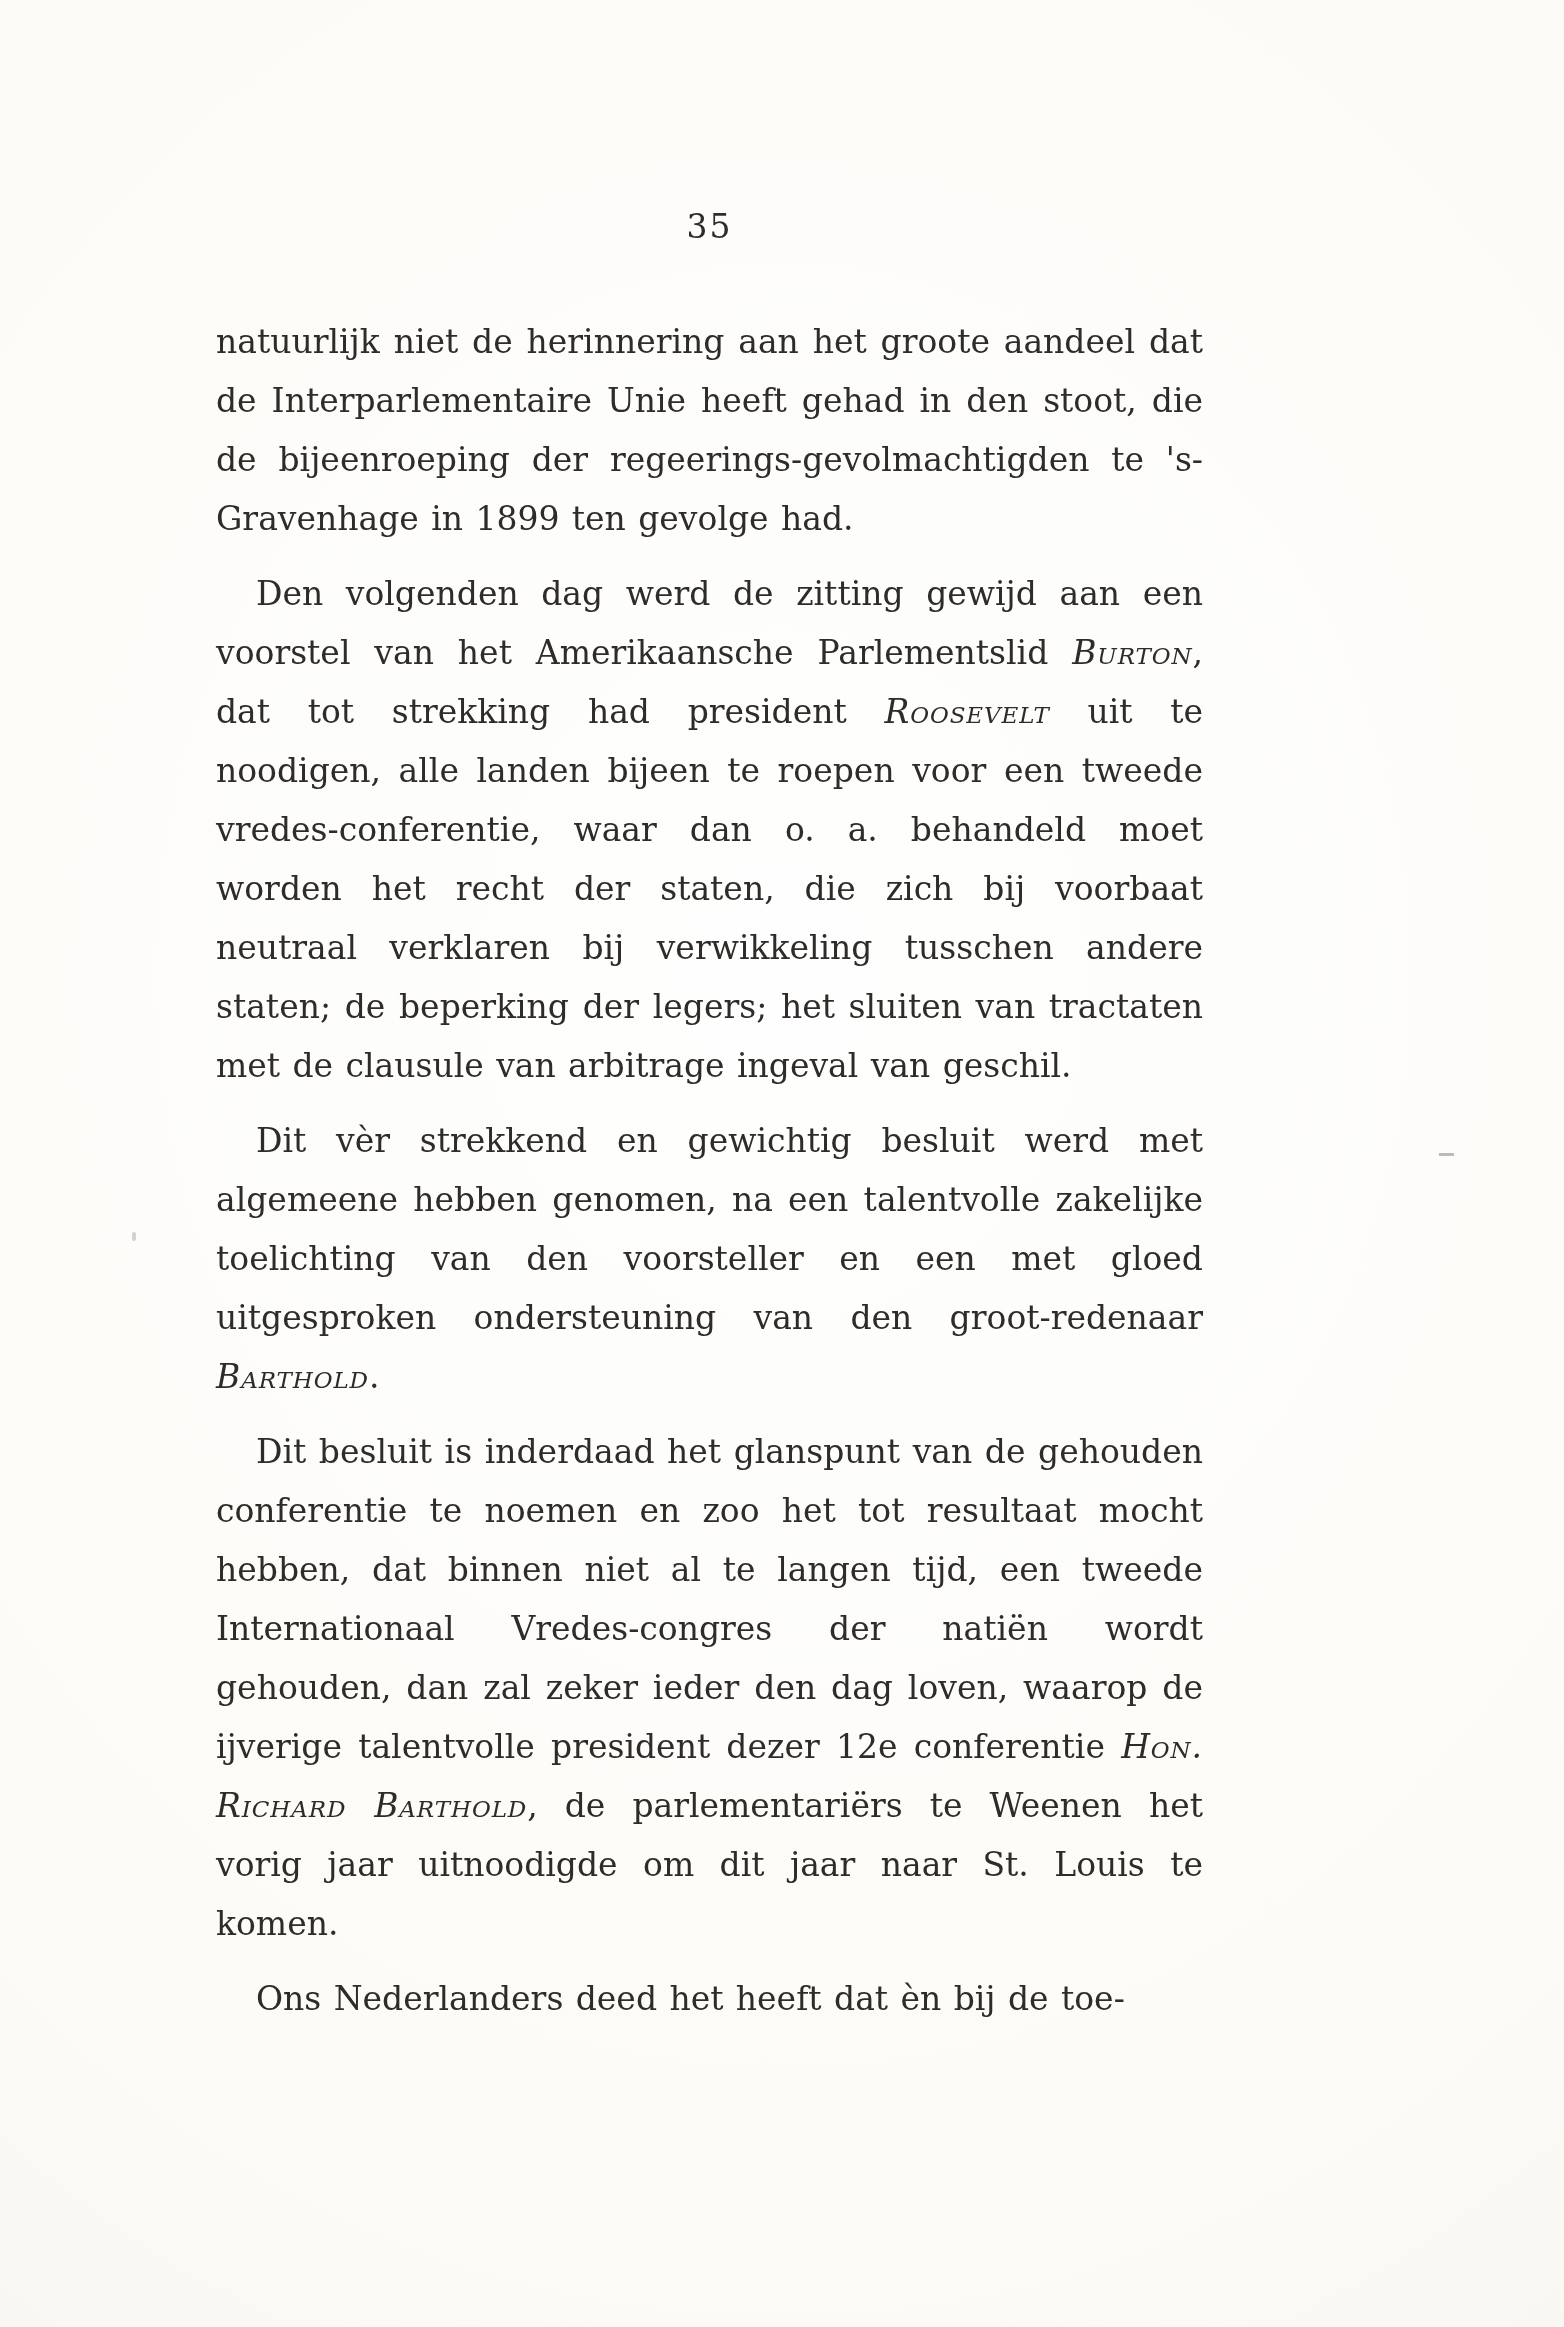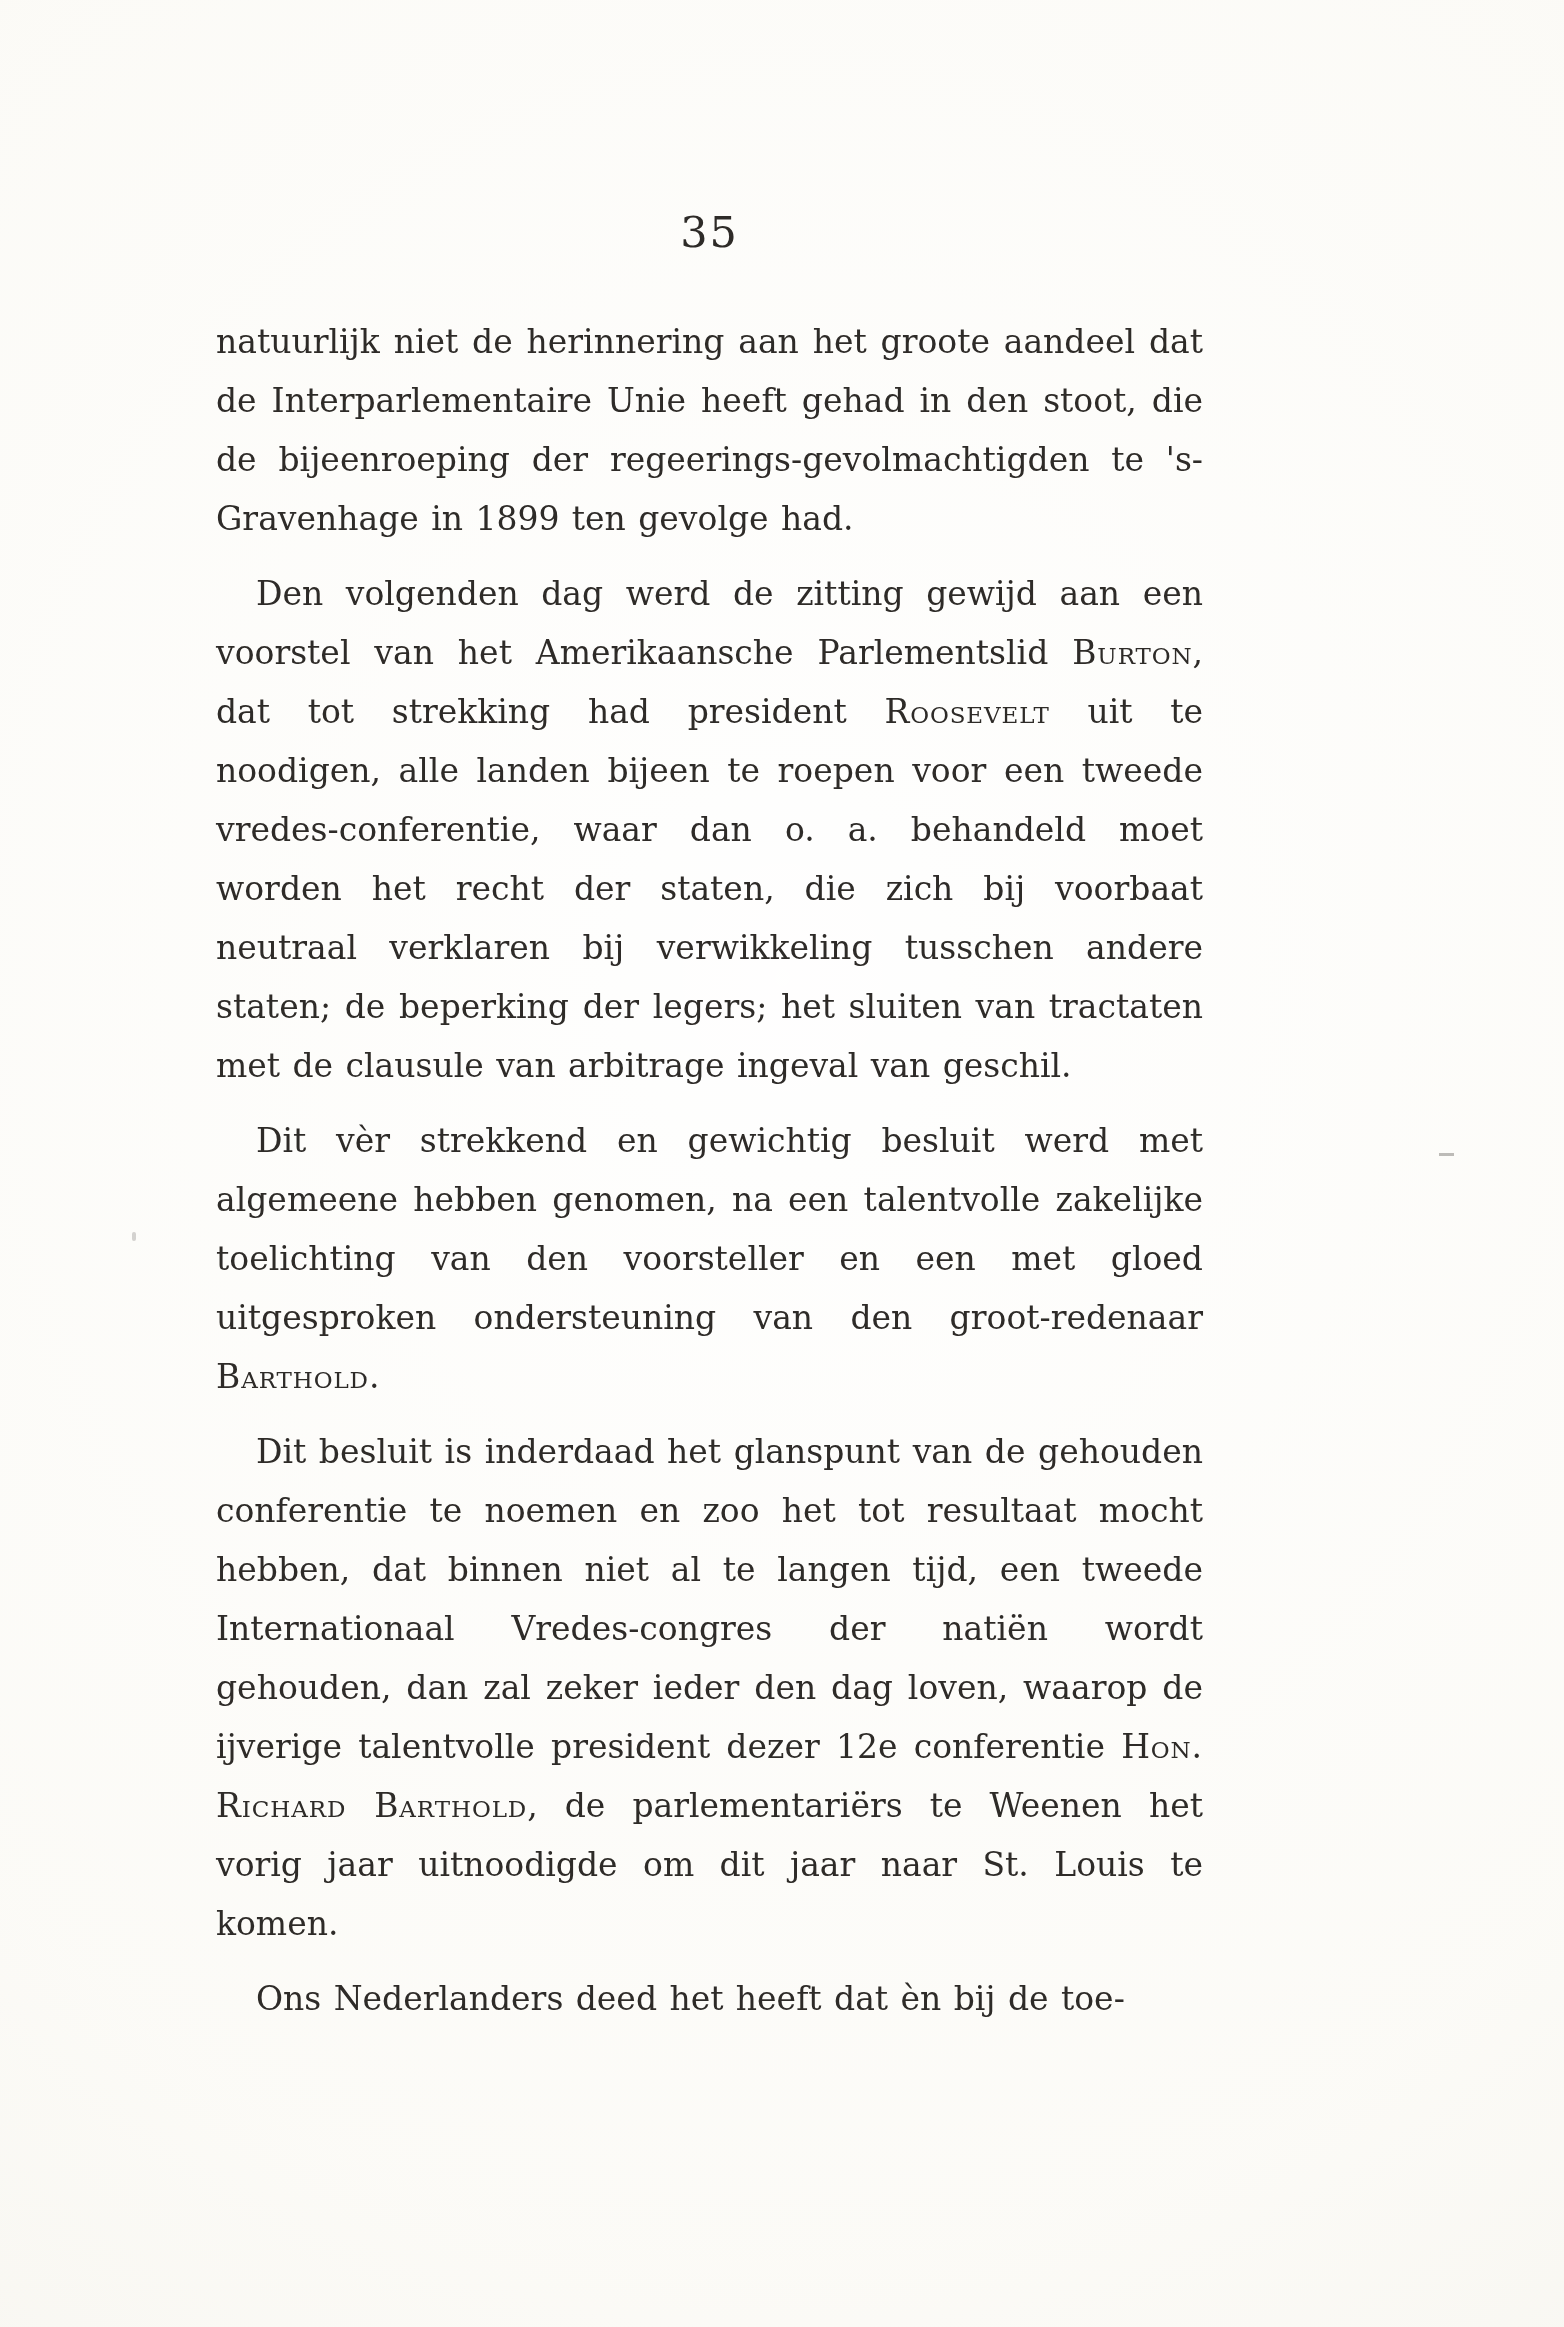--- a/index.html
+++ b/index.html
@@ -23,21 +23,21 @@
         rgba(240,238,230,0.75) 100%),
       var(--paper, #fbfaf6);
   }
   .page-number {
     position: absolute;
     left: 200px;
     top: 207px;
     width: 1019px;
     text-align: center;
     font-family: "DejaVu Serif", "Liberation Serif", serif;
-    font-size: 43px;
+    font-size: 33px;
     color: var(--ink, #2e2b28);
     letter-spacing: 1.9px;
   }
   .text-block {
     position: absolute;
     left: 200px;
     top: 296px;
     width: 1019px;
     font-family: "DejaVu Serif", "Liberation Serif", serif;
     font-size: 33px;
@@ -48,20 +48,21 @@
   }
   p.para {
     margin: 16px;
   }
   p.para.indent {
     text-indent: 40px;
   }
   .smallcaps {
     font-variant: small-caps;
     letter-spacing: 0.9px;
+    font-style: italic;
   }
   .scan-artifact {
     position: absolute;
     background: rgba(70, 66, 60, 0.35);
   }
   .artifact-dash {
     left: 1439px;
     top: 1153px;
     width: 15px;
     height: 2.8px;

